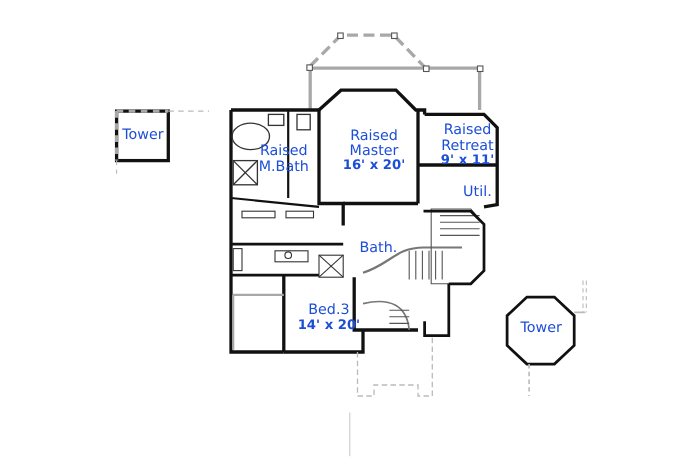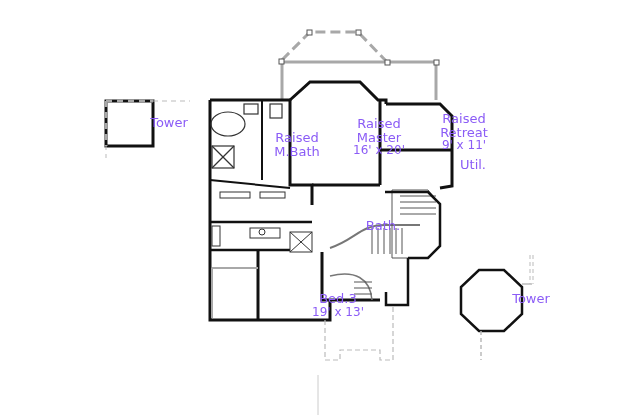--- a/index.html
+++ b/index.html
@@ -1,20 +1,20 @@
 <!DOCTYPE html>
 <html><head>
 <meta charset="utf-8">
 <style>
   html, body { margin:0; padding:0; background:#ffffff; }
   body { width:620px; height:415px; overflow:hidden; position:relative; font-family:"DejaVu Sans", sans-serif; }
   #plan { position:absolute; left:0; top:0; width:620px; height:415px; }
-  .lbl { position:absolute; color:#8b5cf6; text-align:center; line-height:1.05; font-family:"DejaVu Sans", sans-serif;margin-left:39px; }
+  .lbl { position:absolute; color:#1d4ed8; text-align:center; line-height:1.05; font-family:"DejaVu Sans", sans-serif; }
   .lbl .name { font-size:13px; display:block; }
-  .lbl .dim { font-size:12px; display:block; }
+  .lbl .dim { font-size:12px; display:block;font-weight:bold; }
 </style>
 </head>
 <body>
 
 <div id="plan">
   <svg width="620" height="415" viewBox="0 0 620 415">
 
     <g stroke="#a8a8a8" stroke-width="3" fill="none">
       <polyline points="282,60 310,32 358,32 387,62" stroke-dasharray="10,5"></polyline>
       <line x1="282" y1="62" x2="437" y2="62"></line>
@@ -125,29 +125,29 @@
   </div>
   <div class="lbl" style="left:228px;top:131px;width:60px;">
     <span class="name" style="white-space:pre;">Raised
 M.Bath</span>
   </div>
   <div class="lbl" style="left:390px;top:112px;width:70px;">
     <span class="name" style="white-space:pre;">Raised
 Retreat</span>
     <span class="dim">9' x 11'</span>
   </div>
-  <div class="lbl" style="left:416px;top:158px;width:36px;">
+  <div class="lbl" style="left:416px;top:168px;width:36px;">
     <span class="name">Util.</span>
   </div>
   <div class="lbl" style="left:322px;top:219px;width:44px;">
     <span class="name">Bath.</span>
   </div>
-  <div class="lbl" style="left:266px;top:292px;width:66px;">
+  <div class="lbl" style="left:266px;top:275px;width:66px;">
     <span class="name">Bed.3</span>
-    <span class="dim">19' x 13'</span>
+    <span class="dim">14' x 20'</span>
   </div>
   <div class="lbl" style="left:106px;top:116px;width:48px;">
     <span class="name">Tower</span>
   </div>
   <div class="lbl" style="left:464px;top:292px;width:56px;">
     <span class="name">Tower</span>
   </div>
 </div>
 
 </body></html>

